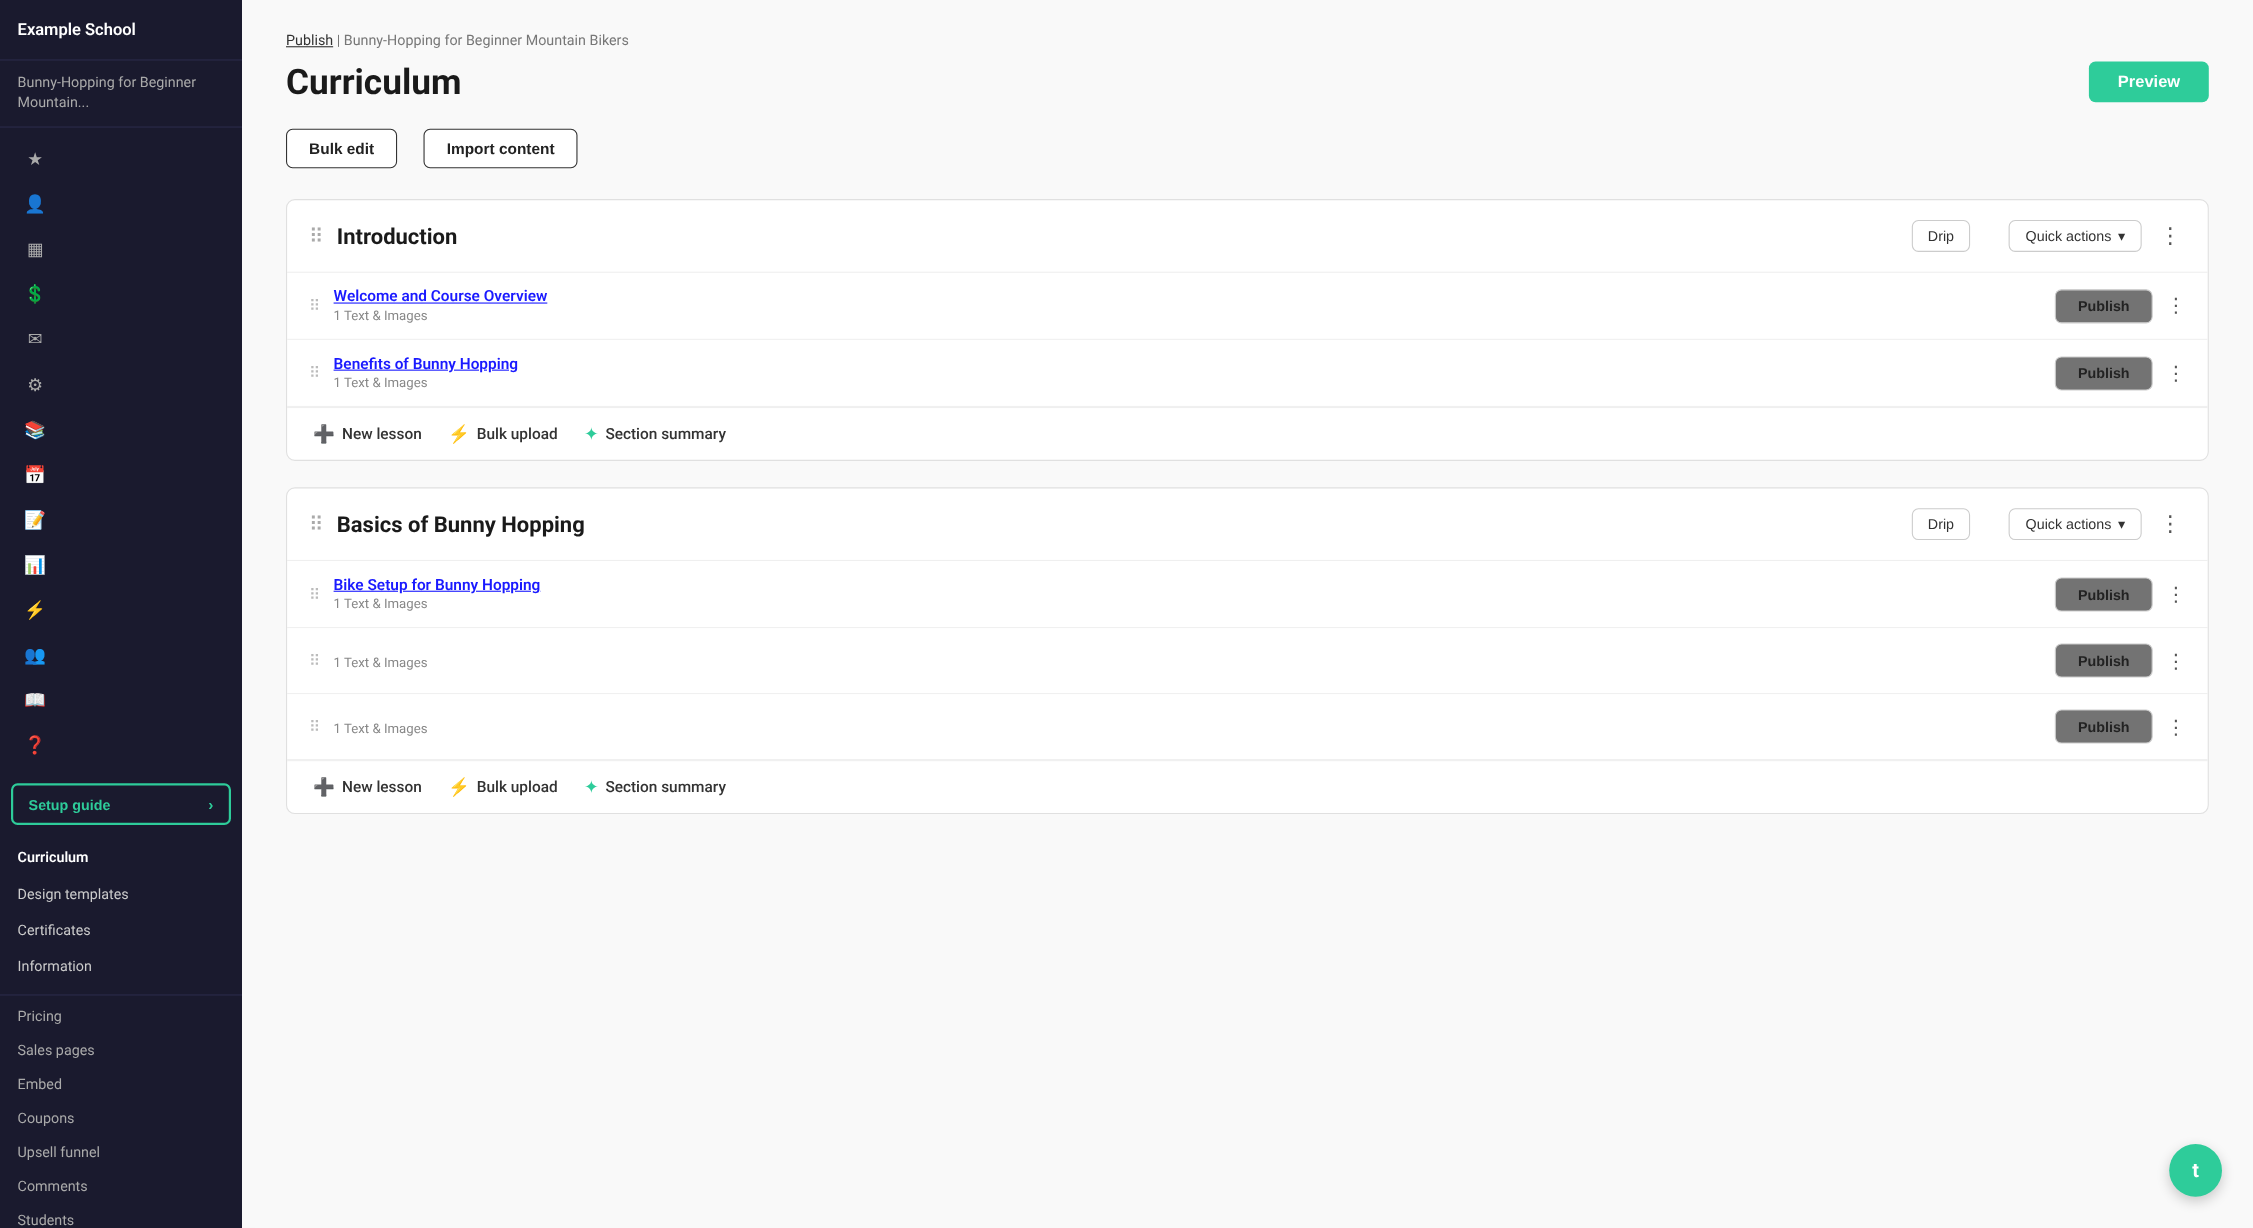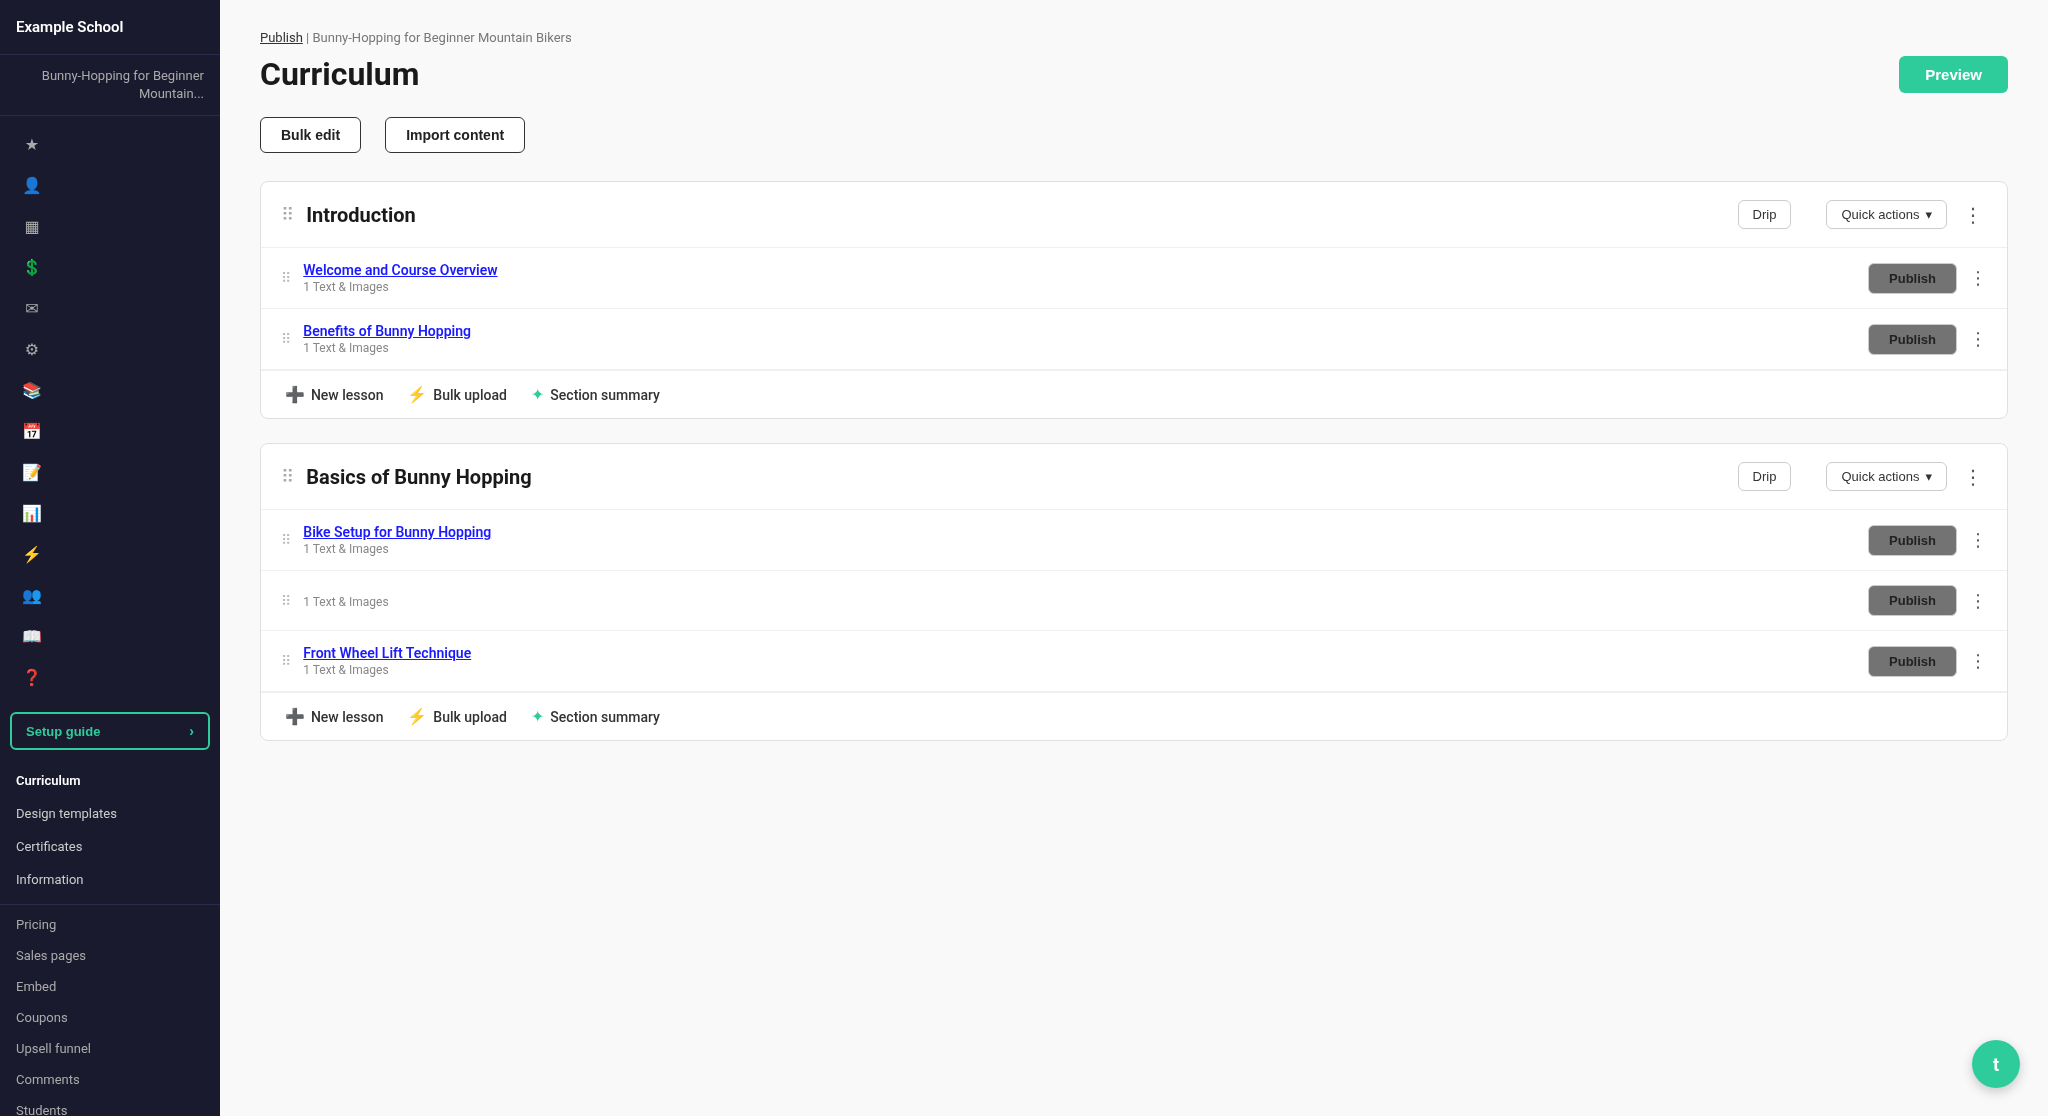--- a/index.html
+++ b/index.html
@@ -22,21 +22,20 @@
       font-size: 15px;
       color: #fff;
       border-bottom: 1px solid #2a2a4a;
     }
     .sidebar-course {
       padding: 12px 16px;
       font-size: 13px;
       color: #aaa;
       border-bottom: 1px solid #2a2a4a;
       line-height: 1.4;
-      text-align: right;
     }
     .sidebar-icons {
       display: flex;
       flex-direction: column;
       padding: 8px 0;
     }
     .sidebar-icon-item {
       padding: 10px 16px;
       display: flex;
       align-items: center;
@@ -451,21 +450,20 @@
       <span class="lesson-drag-handle">⠿</span>
       <div class="lesson-info">
         <div class="lesson-meta">1 Text &amp; Images</div>
       </div>
       <button class="publish-btn">Publish</button>
       <button class="lesson-more-btn">⋮</button>
     </div>
         <div class="lesson-row">
       <span class="lesson-drag-handle">⠿</span>
       <div class="lesson-info">
-        <div class="lesson-title">Front Wheel Lift Technique</div>
         <div class="lesson-meta">1 Text &amp; Images</div>
       </div>
       <button class="publish-btn">Publish</button>
       <button class="lesson-more-btn">⋮</button>
     </div>
         <div class="section-footer">
           <div class="section-footer-action">
             <span class="footer-icon ">➕</span>
             <span>New lesson</span>
           </div>

